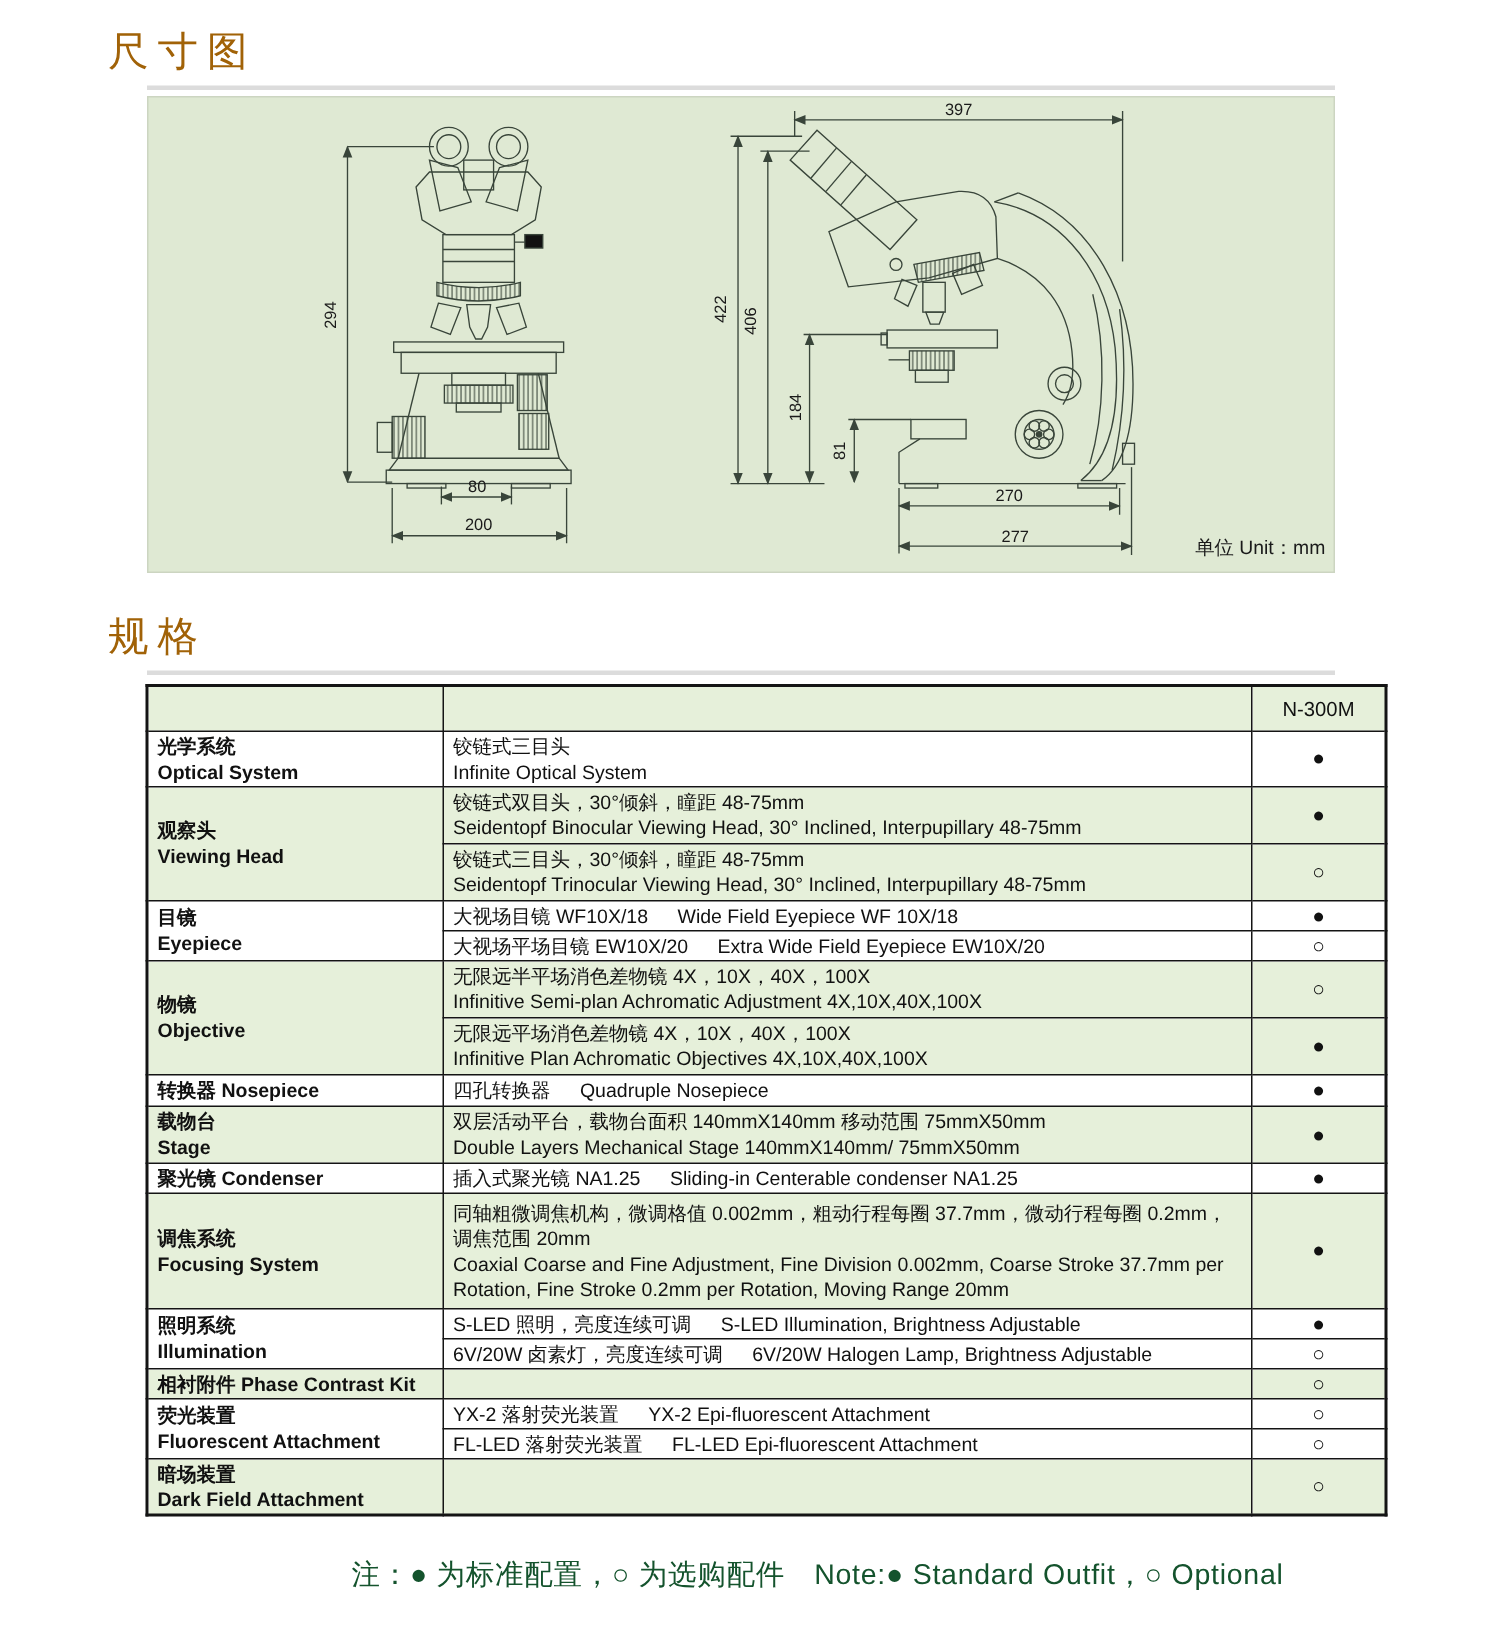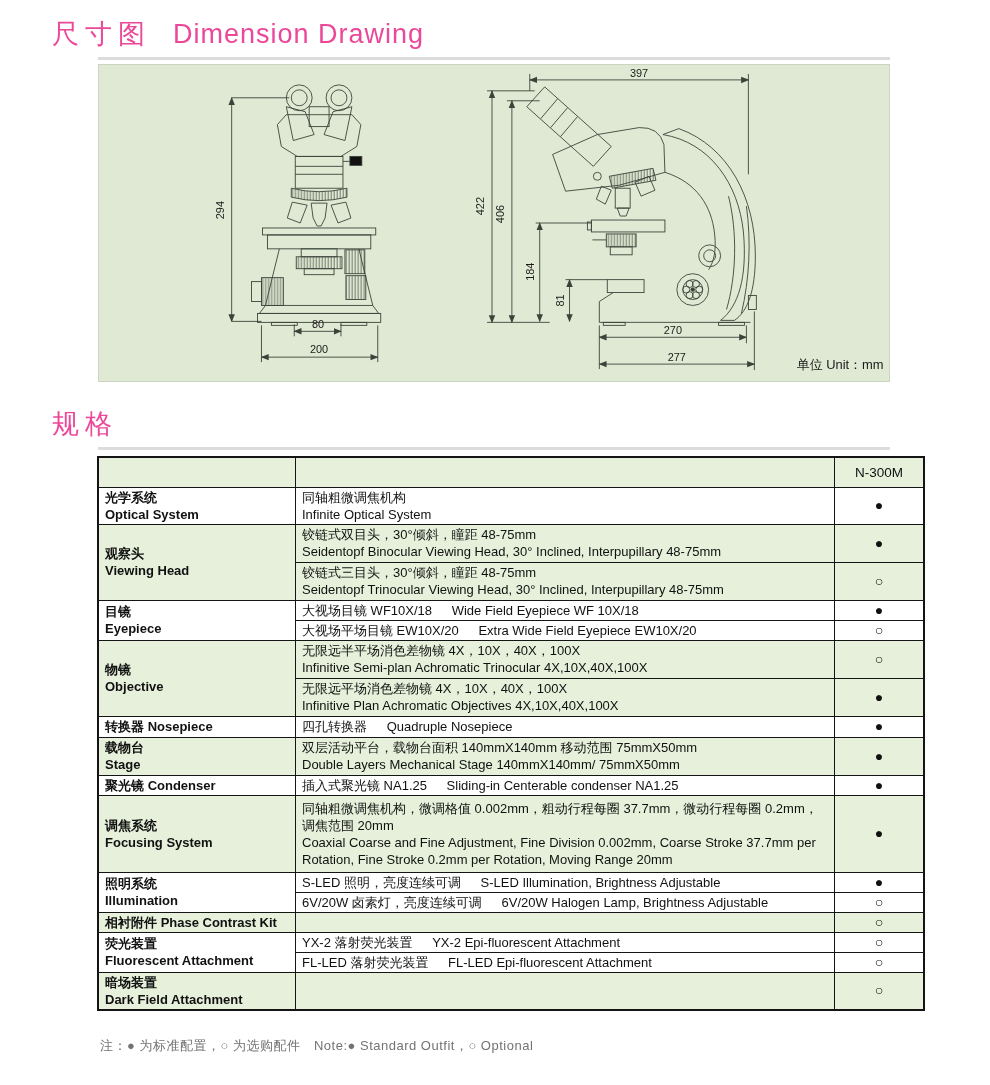--- a/index.html
+++ b/index.html
@@ -3,24 +3,24 @@
 <meta charset="utf-8">
 <style>
   html,body{margin:0;padding:0;}
   body{
     width:990px;
     background:#ffffff;
     color:#111;
     font-family:"Liberation Sans","DejaVu Sans",sans-serif;
   }
   h1.sec-title{
-    margin:16px 0 5px 52px;
+    margin:16px 0 5px 72px;
     font-size:27px;
     font-weight:normal;
-    color:#ec4899;
+    color:#a16207;
     display:flex;
     gap:22px;
     align-items:baseline;
   }
   h1.sec-title .zh{letter-spacing:6px;}
   h1.sec-title .en{letter-spacing:1px;}
   .rule{
     height:3px;
     background:#dcdcdc;
     margin-left:98px;
@@ -65,31 +65,31 @@
   td.model{font-size:13.5px;}
   .h30{height:30px;}
   .h36{height:36px;}
   .h38{height:38px;}
   .h20{height:20px;}
   .h21{height:21px;}
   .h77{height:77px;}
   .h45{height:35px;}
   .note{
     margin:26px 0 30px 100px;
-    font-size:13px;
+    font-size:19px;
     letter-spacing:0.5px;
-    color:#737373;
+    color:#14532d;
+    text-align:center;
   }
 </style>
 </head>
 <body>
 
 <h1 class="sec-title">
   <span class="zh">尺寸图</span>
-  <span class="en">Dimension Drawing</span>
 </h1>
 <div class="rule"></div>
 
 <div class="panel">
 <svg viewBox="0 0 792 318">
   <defs>
     <marker id="arr" viewBox="0 0 10 10" refX="9" refY="5" markerWidth="9" markerHeight="9" orient="auto-start-reverse">
       <path d="M0,1 L10,5 L0,9 Z" fill="#39453a"></path>
     </marker>
     <pattern id="hatchV" width="3" height="8" patternUnits="userSpaceOnUse">
@@ -261,21 +261,21 @@
     <td class="c2"></td>
     <td class="c3 model">N-300M</td>
   </tr>
 
   <tr class="h36">
     <td class="c1 lbl">
       <span>光学系统</span>
       <span>Optical System</span>
     </td>
     <td class="c2 desc">
-      <span class="dzh">同轴粗微调焦机构</span>
+      <span class="dzh">铰链式三目头</span>
       <span class="den">Infinite Optical System</span>
     </td>
     <td class="c3 mark">●</td>
   </tr>
 
   <tr class="h38 green">
     <td class="c1 lbl" rowspan="2">
       <span>观察头</span>
       <span>Viewing Head</span>
     </td>
@@ -312,21 +312,21 @@
     <td class="c3 mark">○</td>
   </tr>
 
   <tr class="h38 green">
     <td class="c1 lbl" rowspan="2">
       <span>物镜</span>
       <span>Objective</span>
     </td>
     <td class="c2 desc">
       <span class="dzh">无限远半平场消色差物镜 4X，10X，40X，100X</span>
-      <span class="den">Infinitive Semi-plan Achromatic Trinocular 4X,10X,40X,100X</span>
+      <span class="den">Infinitive Semi-plan Achromatic Adjustment 4X,10X,40X,100X</span>
     </td>
     <td class="c3 mark">○</td>
   </tr>
   <tr class="h38 green">
     <td class="c2 desc">
       <span class="dzh">无限远平场消色差物镜 4X，10X，40X，100X</span>
       <span class="den">Infinitive Plan Achromatic Objectives 4X,10X,40X,100X</span>
     </td>
     <td class="c3 mark">●</td>
   </tr>

